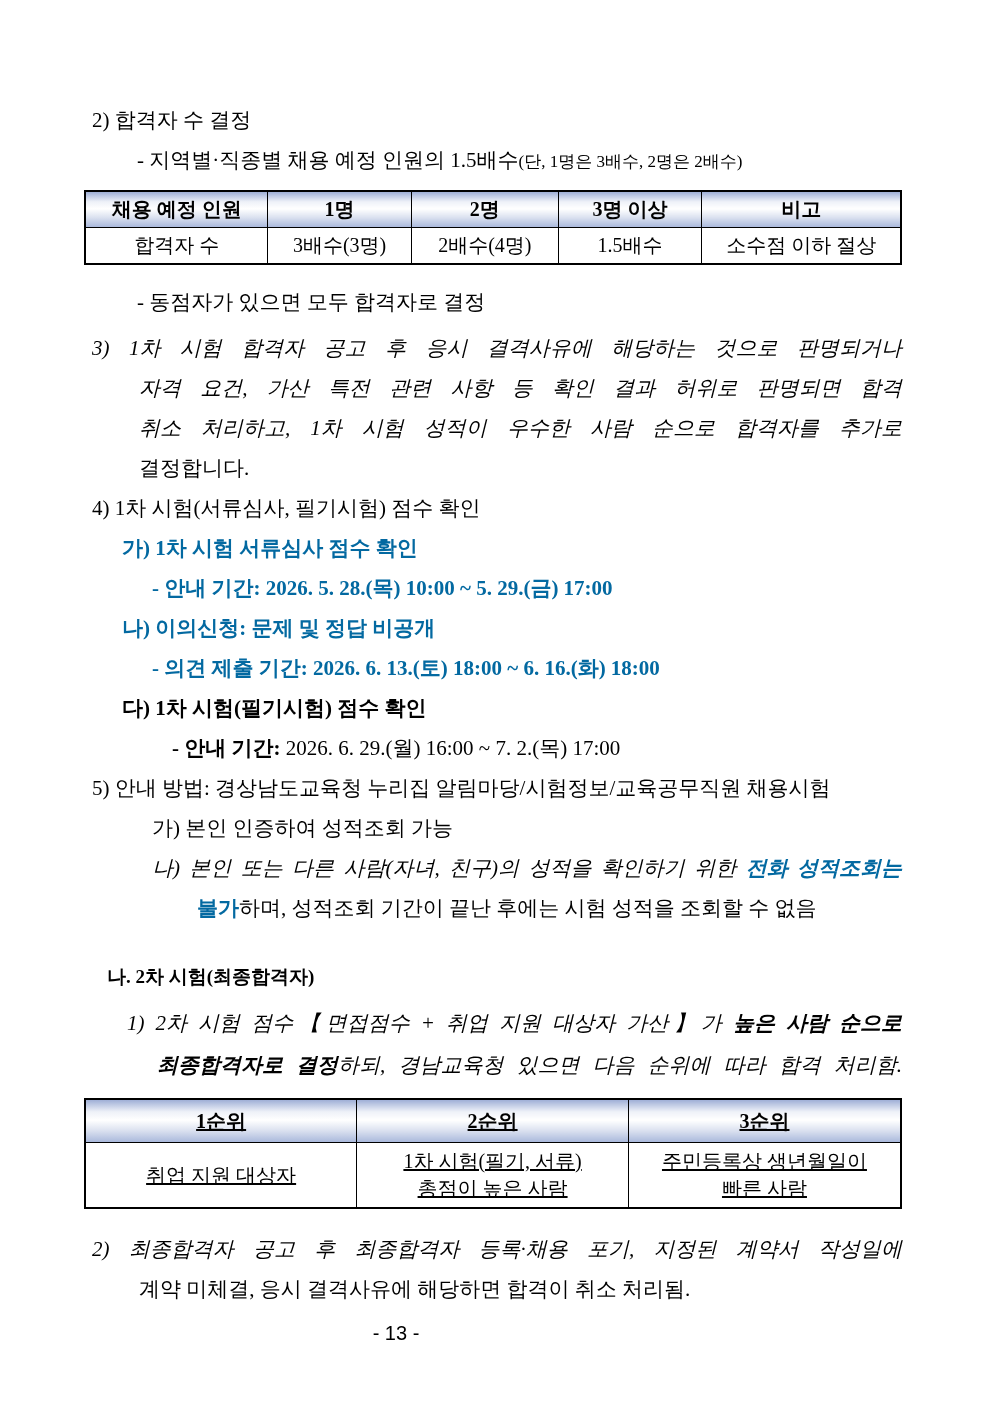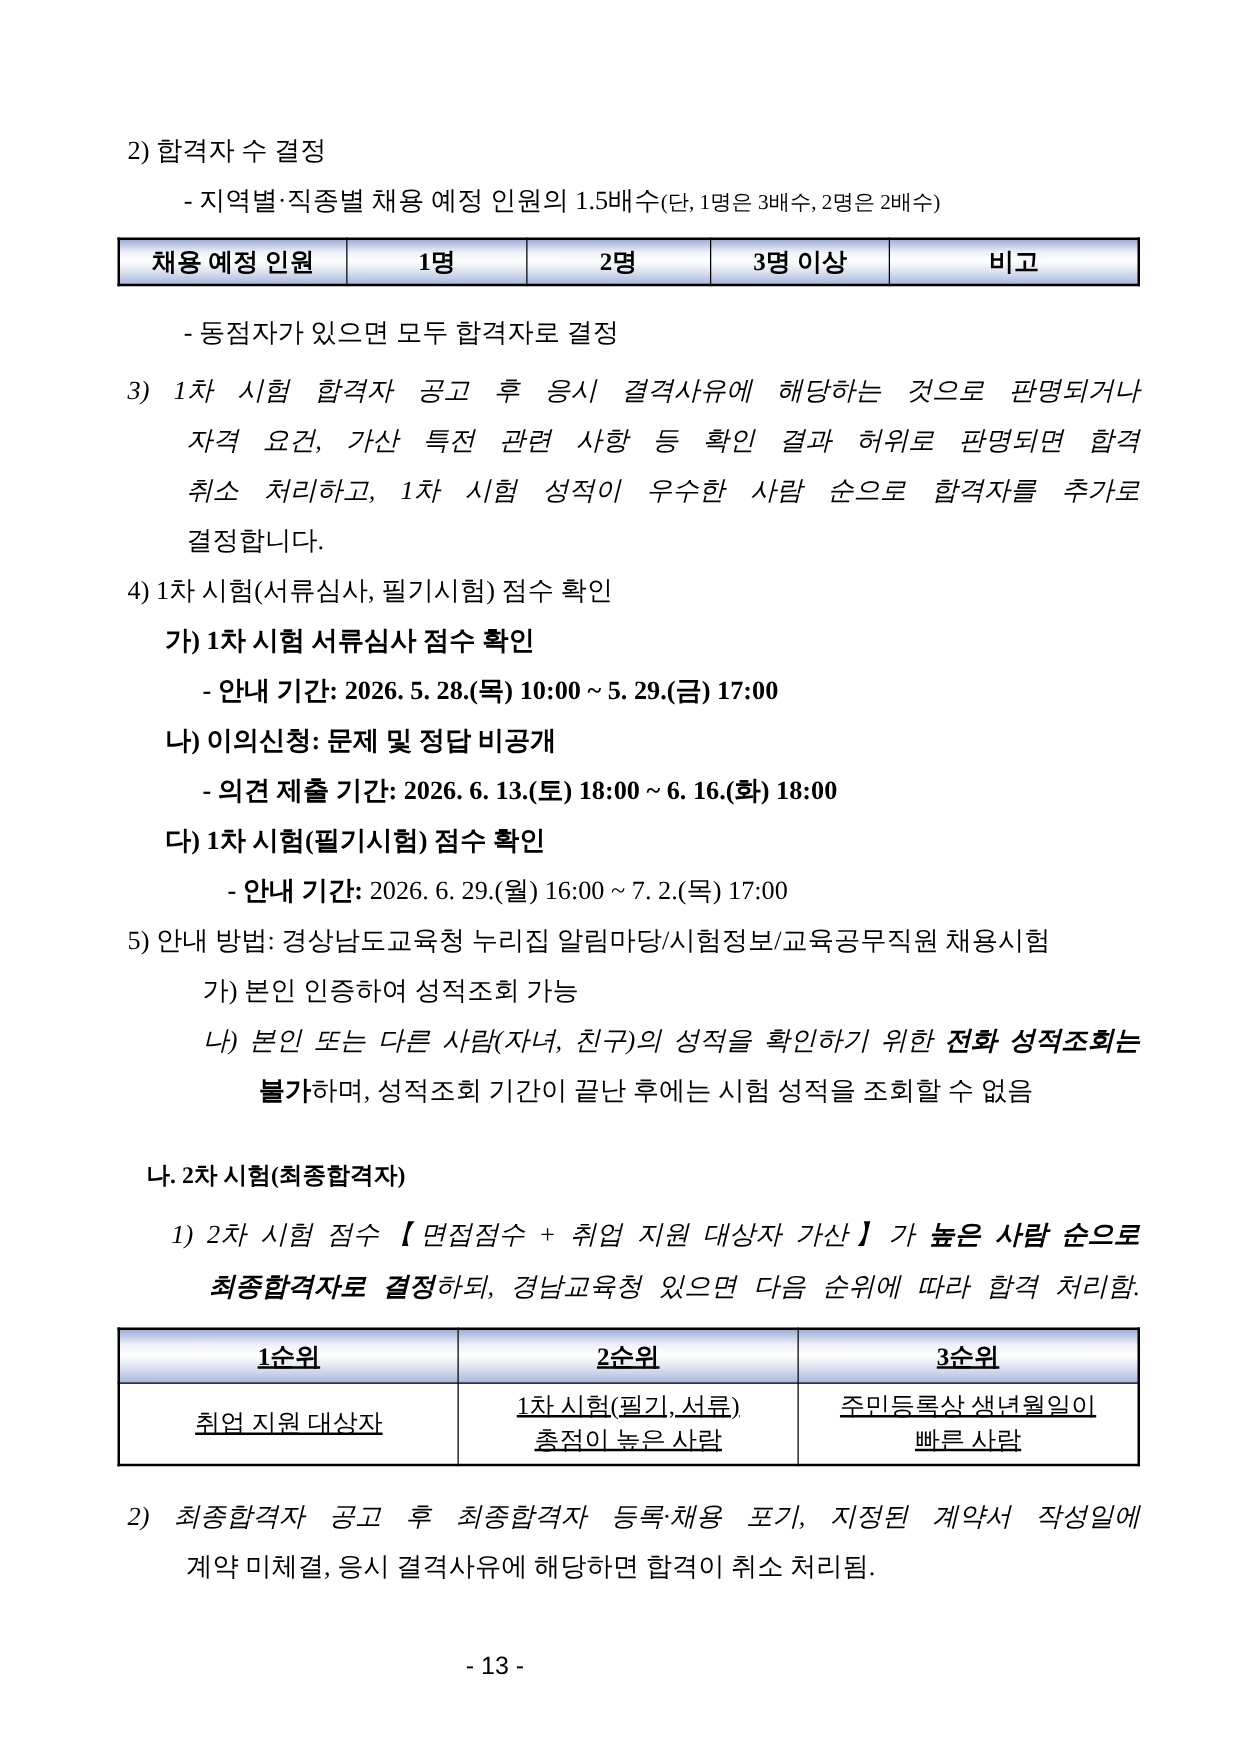--- a/index.html
+++ b/index.html
@@ -7,29 +7,29 @@
     position: relative;
     width: 991px;
     height: 1401px;
     background: #ffffff;
     font-family: "Liberation Serif", "DejaVu Serif", serif;
     color: #000000;
     overflow: hidden;
   }
   .content {
     position: absolute;
-    left: 94px;
+    left: 84px;
     top: 100px;
     width: 818px;
   }
   .line { font-size: 21px; line-height: 40px; white-space: nowrap; }
   .wrapline { font-size: 21px; line-height: 40px; }
   .just { text-align: justify; text-align-last: justify; white-space: normal; font-style: italic; }
   .bold { font-weight: bold; }
-  .blue { color: #000000; }
+  .blue { color: #0369a1; }
   .small { font-size: 17px; }
   .ind1 { padding-left: 8px; }     
   .ind2 { padding-left: 53px; }    
   .ind3 { padding-left: 38px; }    
   .ind4 { padding-left: 68px; }    
   .ind5 { padding-left: 88px; }    
   .ind6 { padding-left: 55px; }    
   .ind7 { padding-left: 113px; }   
   .ind8 { padding-left: 43px; }    
   .ind9 { padding-left: 73px; }    
@@ -100,20 +100,27 @@
           <col style="width:24.4%">
       </colgroup>
       <tbody>
           <tr>
         <th>채용 예정 인원</th>
         <th>1명</th>
         <th>2명</th>
         <th>3명 이상</th>
         <th>비고</th>
       </tr>
+      <tr>
+        <td>합격자 수</td>
+        <td>3배수(3명)</td>
+        <td>2배수(4명)</td>
+        <td>1.5배수</td>
+        <td>소수점 이하 절상</td>
+      </tr>
     </tbody>
       </table>
 
     <div class="line ind2 sec-gap-sm">- 동점자가 있으면 모두 합격자로 결정</div>
 
     <div class="wrapline just ind1" style="margin-top:6px;">3) 1차 시험 합격자 공고 후 응시 결격사유에 해당하는 것으로 판명되거나</div>
     <div class="wrapline just ind6">자격 요건, 가산 특전 관련 사항 등 확인 결과 허위로 판명되면 합격</div>
     <div class="wrapline just ind6">취소 처리하고, 1차 시험 성적이 우수한 사람 순으로 합격자를 추가로</div>
     <div class="line ind6">결정합니다.</div>
 

